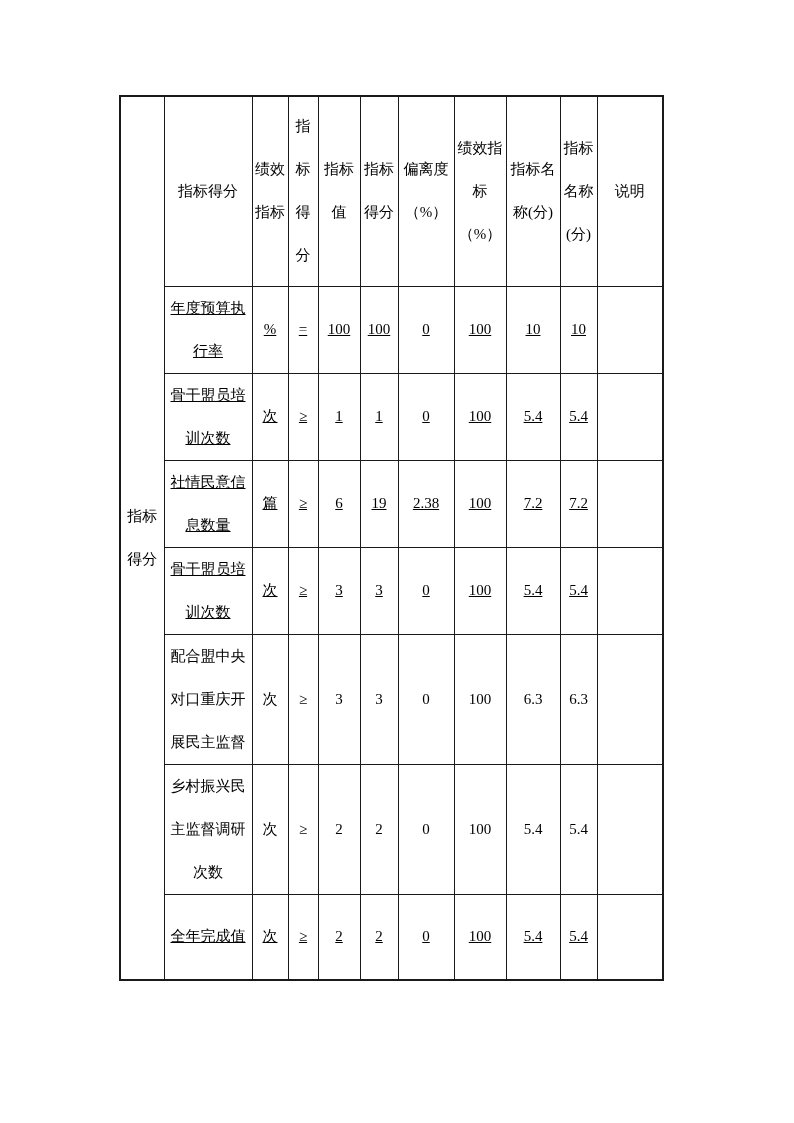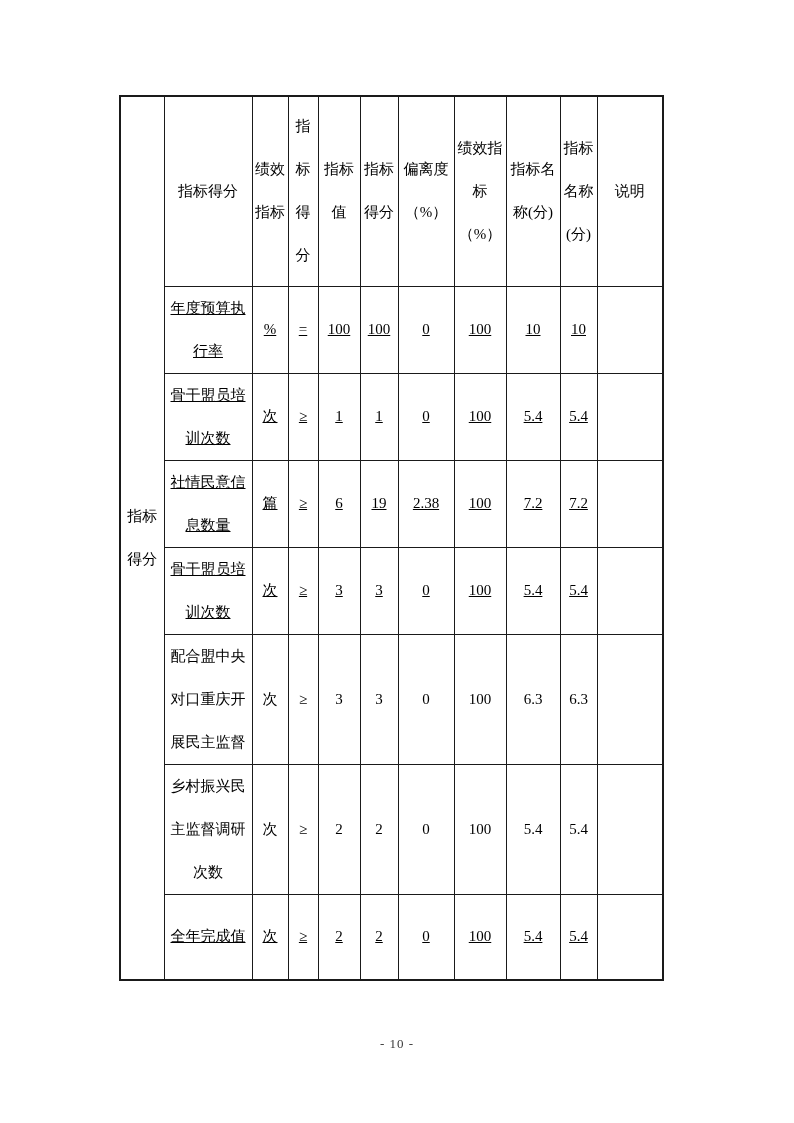--- a/index.html
+++ b/index.html
@@ -169,15 +169,14 @@
         <td>2</td>
         <td>0</td>
         <td>100</td>
         <td>5.4</td>
         <td>5.4</td>
         <td></td>
       </tr>
     </tbody>
   </table>
 
-  <div class="page-footer">- 10 -</div>
 
 </div>
 
 </body></html>

